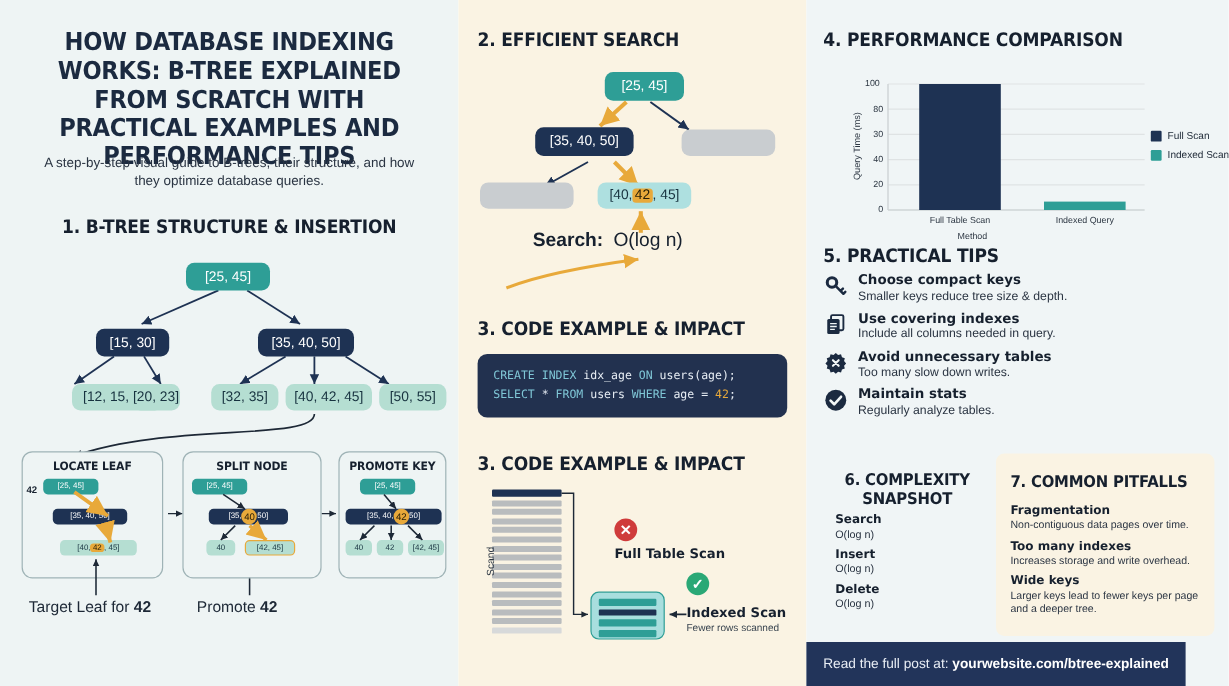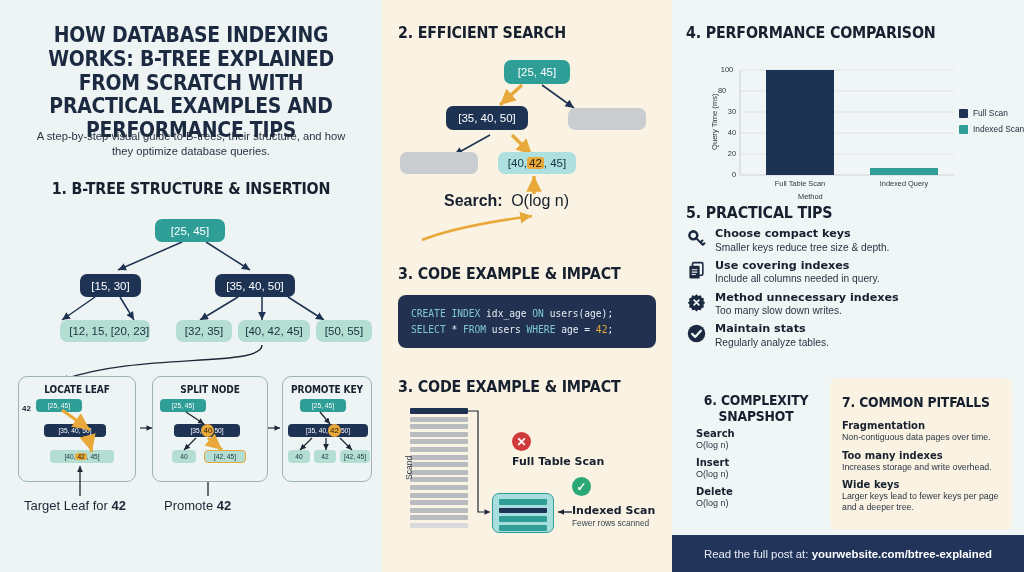--- a/index.html
+++ b/index.html
@@ -139,21 +139,21 @@
   .cx-item { margin-bottom: 7px; }
   .cx-t { font-family: "DejaVu Sans", sans-serif; font-weight: bold; font-size: 10px; color: #16202e; }
   .cx-v { font-size: 9px; color: #2a3442; margin-top: 1px; }
   .pit-card { position: absolute; background: #faf3e3; border-radius: 7px; }
   .pit-item { margin-bottom: 7px; }
   .pit-t { font-family: "DejaVu Sans", sans-serif; font-weight: bold; font-size: 10px; color: #16202e; }
   .pit-d { font-size: 8.8px; color: #2a3442; line-height: 1.22; margin-top: 1px; }
 
   
   .footer {
-    position: absolute; left: 672px; top: 535px; width: 352px; height: 37px;
+    position: absolute; left: 672px; top: 535px; width: 316px; height: 37px;
     background: #22345a; display: flex; align-items: center; justify-content: center;
   }
   .footer-tx { font-size: 11.4px; color: #e8edf4; }
   .footer-tx b { color: #ffffff; font-weight: bold; }
 </style>
 </head>
 <body>
 
 <div class="page">
 
@@ -362,21 +362,21 @@
         <line x1="20" y1="8" x2="234" y2="8" stroke="#dfe3e4" stroke-width="1"></line>
         <line x1="20" y1="29" x2="234" y2="29" stroke="#dfe3e4" stroke-width="1"></line>
         <line x1="20" y1="50" x2="234" y2="50" stroke="#dfe3e4" stroke-width="1"></line>
         <line x1="20" y1="71" x2="234" y2="71" stroke="#dfe3e4" stroke-width="1"></line>
         <line x1="20" y1="92" x2="234" y2="92" stroke="#dfe3e4" stroke-width="1"></line>
         <line x1="20" y1="113" x2="234" y2="113" stroke="#cfd4d6" stroke-width="1.2"></line>
         <line x1="20" y1="8" x2="20" y2="113" stroke="#cfd4d6" stroke-width="1.2"></line>
       </svg>
 
       <div class="axis-label" style="left:-2px; top:3px; width:18px; text-align:center;">100</div>
-      <div class="axis-label" style="left:-2px; top:24px; width:18px; text-align:left;">80</div>
+      <div class="axis-label" style="left:-2px; top:24px; width:18px; text-align:right;">80</div>
       <div class="axis-label" style="left:-2px; top:45px; width:18px; text-align:right;">30</div>
       <div class="axis-label" style="left:-2px; top:66px; width:18px; text-align:right;">40</div>
       <div class="axis-label" style="left:-2px; top:87px; width:18px; text-align:right;">20</div>
       <div class="axis-label" style="left:-2px; top:108px; width:18px; text-align:right;">0</div>
 
       <div class="bar" style="left:46px; bottom:7px; width:68px; height:105px; background:#1e3253;"></div>
       <div class="bar" style="left:150px; bottom:7px; width:68px; height:7px; background:#2e9e96;"></div>
 
       <div class="axis-label" style="left:34px; top:117px; width:92px; text-align:center;">Full Table Scan</div>
       <div class="axis-label" style="left:140px; top:117px; width:88px; text-align:center;">Indexed Query</div>
@@ -427,21 +427,21 @@
       </div>
 
       <div class="tip">
         <div class="tip-ic">
           <svg width="19" height="19" viewBox="0 0 24 24">
             <path d="M12 1.5 l2.4 2.2 3.1-.8 1 3 3 1 -.8 3.1 2.2 2.4 -2.2 2.4 .8 3.1 -3 1 -1 3 -3.1-.8 -2.4 2.2 -2.4-2.2 -3.1 .8 -1-3 -3-1 .8-3.1 -2.2-2.4 2.2-2.4 -.8-3.1 3-1 1-3 3.1 .8z" fill="#1b2a40"></path>
             <path d="M9 9 L15 15 M15 9 L9 15" stroke="#f0f5f6" stroke-width="2.2" stroke-linecap="round"></path>
           </svg>
         </div>
         <div>
-          <div class="tip-t">Method unnecessary indexes</div>
+          <div class="tip-t">Avoid unnecessary tables</div>
           <div class="tip-d">Too many slow down writes.</div>
         </div>
       </div>
 
       <div class="tip">
         <div class="tip-ic">
           <svg width="19" height="19" viewBox="0 0 24 24">
             <circle cx="12" cy="12" r="11" fill="#1b2a40"></circle>
             <path d="M6.5 12.5 L10.3 16.3 L17.5 8.4" stroke="#f0f5f6" stroke-width="2.8" fill="none" stroke-linecap="round" stroke-linejoin="round"></path>
           </svg>

